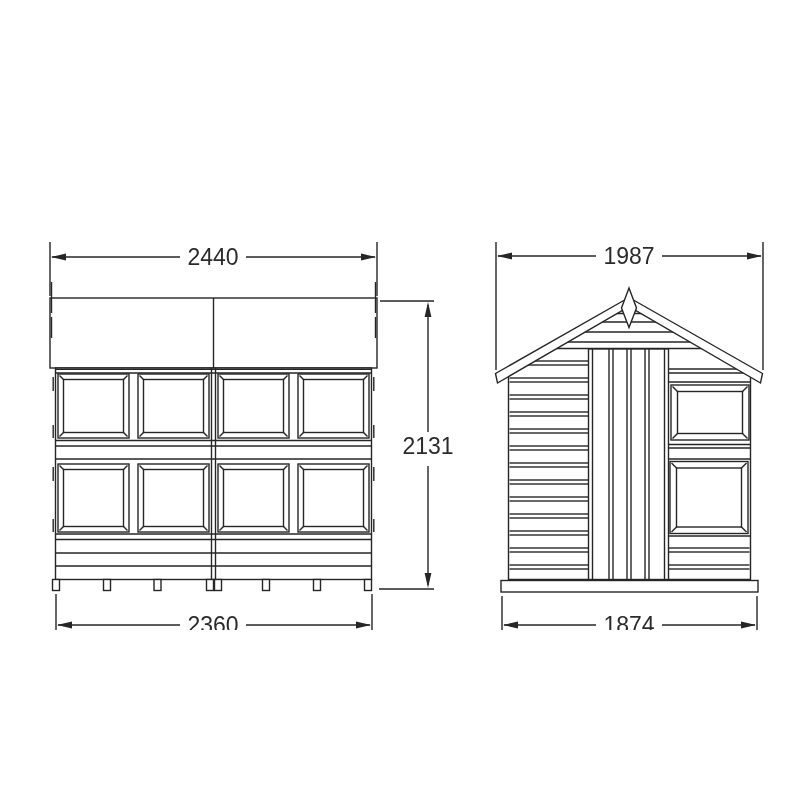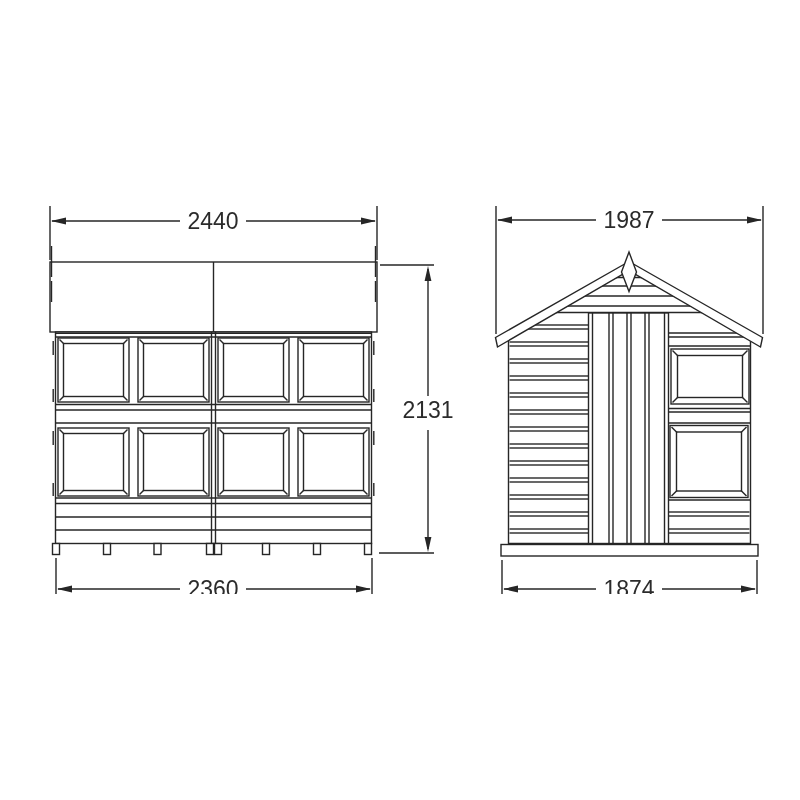--- a/index.html
+++ b/index.html
@@ -1,17 +1,17 @@
 <!DOCTYPE html>
 <html><head>
 <meta charset="utf-8">
 <style>
   :root{ --ink:#262626; --paper:#ffffff; }
   html,body{ margin:0; padding:0; background:var(--paper); }
-  .canvas{ position:relative; width:800px; height:594px; background:var(--paper); overflow:hidden; }
+  .canvas{ position:relative; width:800px; height:594px; background:var(--paper); overflow:hidden;margin-top:36px; }
   svg line, svg rect, svg polygon, svg polyline{ stroke:var(--ink); stroke-width:1.4; fill:none; }
   svg .fw{ fill:#fff; }
   svg .arr{ fill:var(--ink); stroke:none; }
   svg .lap{ fill:url(#lapP); stroke:none; }
   svg text{ fill:#2b2b2b; font-family:"Liberation Sans", sans-serif; font-size:23px; text-anchor:middle; }
 </style>
 </head>
 <body>
 
 <div class="canvas">

